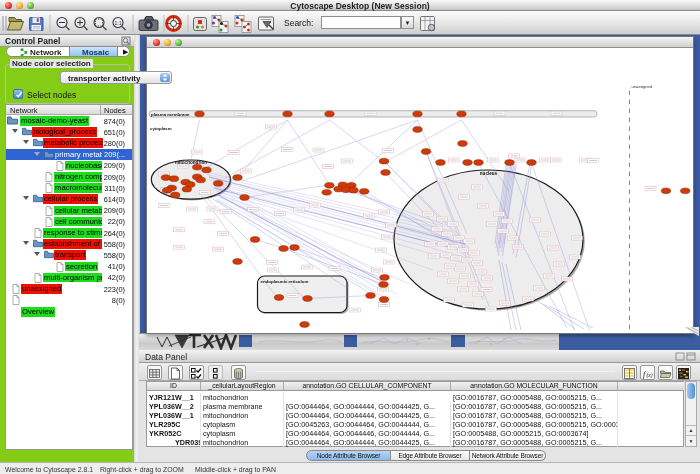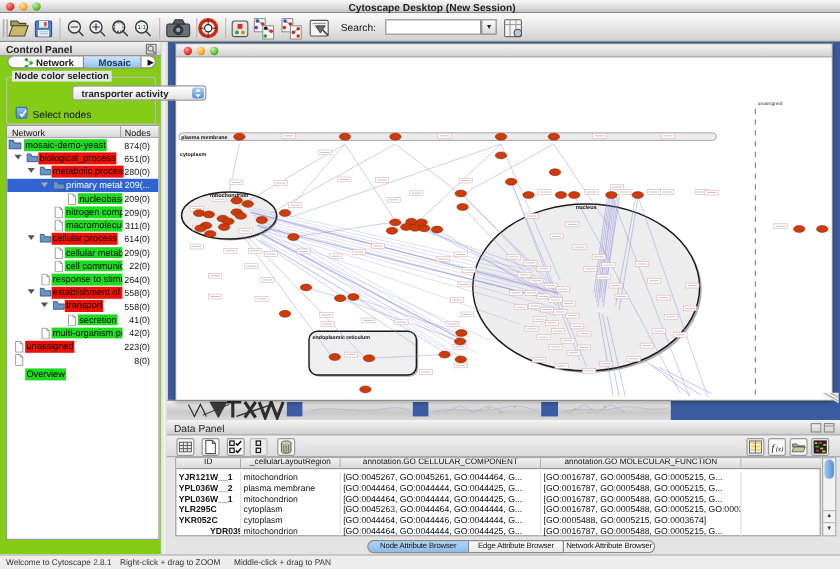--- a/index.html
+++ b/index.html
@@ -758,21 +758,20 @@
     </div>
     <div id="dtable">
       <div class="th" style="left:0;width:54px;">ID</div>
       <div class="th" style="left:54px;width:83px;">_cellularLayoutRegion</div>
       <div class="th" style="left:137px;width:167px;">annotation.GO CELLULAR_COMPONENT</div>
       <div class="th" style="left:304px;width:167px;">annotation.GO MOLECULAR_FUNCTION</div>
       <div class="th" style="left:471px;width:66px;border-right:none;"></div>
       <div class="tr" style="top:11px;">
           <div class="td" style="left:0;width:54px;font-weight:bold;">YJR121W__1</div>
           <div class="td" style="left:54px;width:83px;">mitochondrion</div>
-          <div class="td" style="left:137px;width:167px;">[GO:0045267, GO:0045261, GO:0044464, G...</div>
           <div class="td" style="left:304px;width:167px;">[GO:0016787, GO:0005488, GO:0005215, G...</div>
         </div>
       <div class="tr" style="top:20px;">
           <div class="td" style="left:0;width:54px;font-weight:bold;">YPL036W__2</div>
           <div class="td" style="left:54px;width:83px;">plasma membrane</div>
           <div class="td" style="left:137px;width:167px;">[GO:0044464, GO:0044444, GO:0044425, G...</div>
           <div class="td" style="left:304px;width:167px;">[GO:0016787, GO:0005488, GO:0005215, G...</div>
         </div>
       <div class="tr" style="top:29px;">
           <div class="td" style="left:0;width:54px;font-weight:bold;">YPL036W__1</div>

